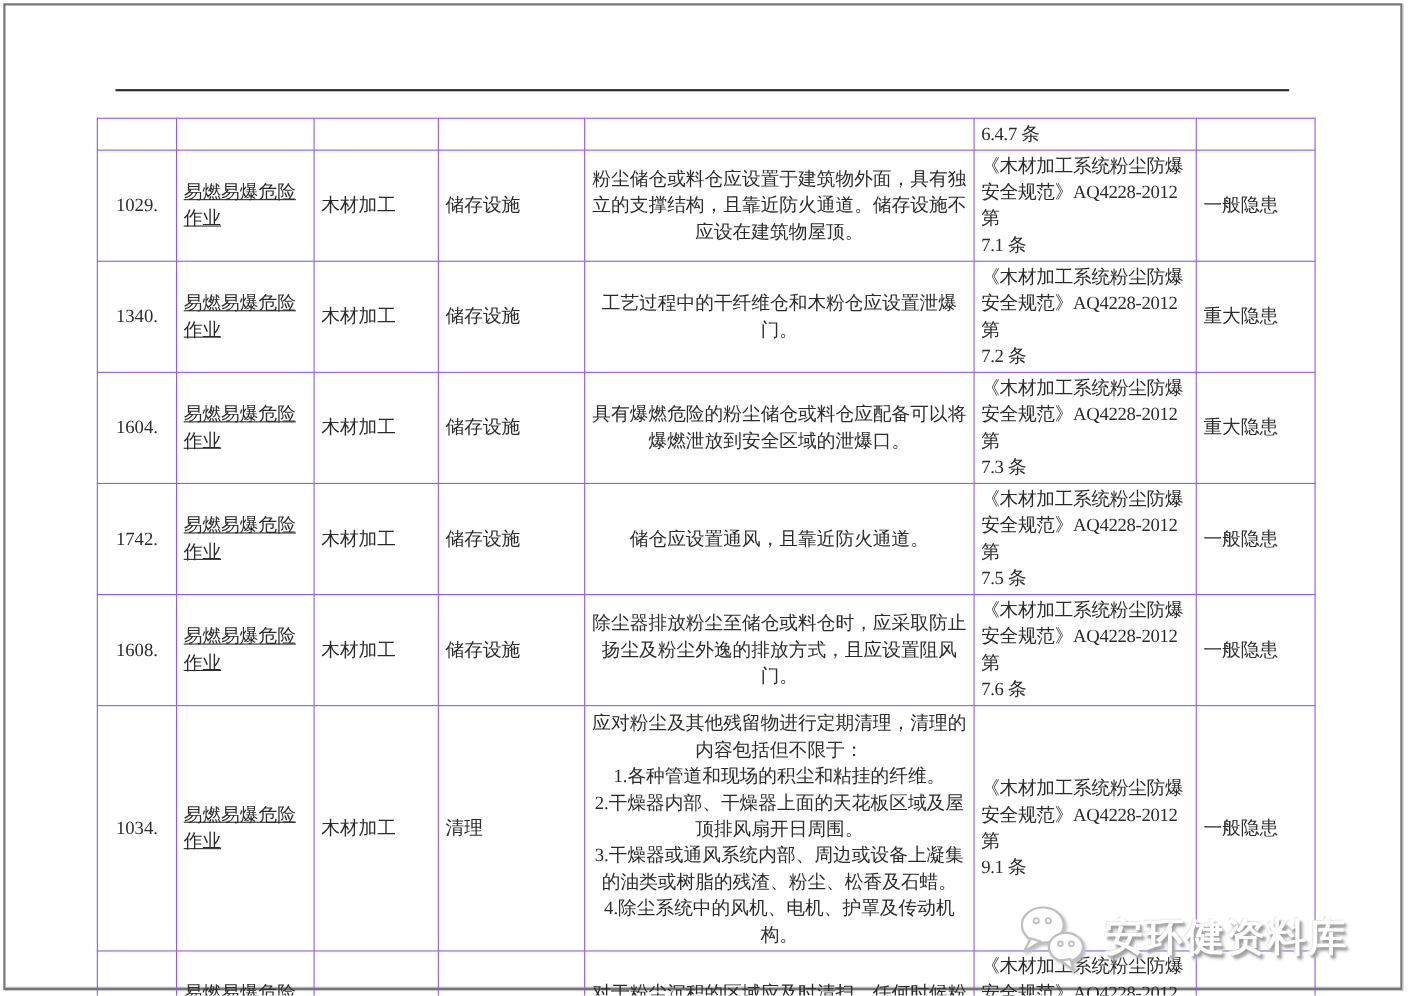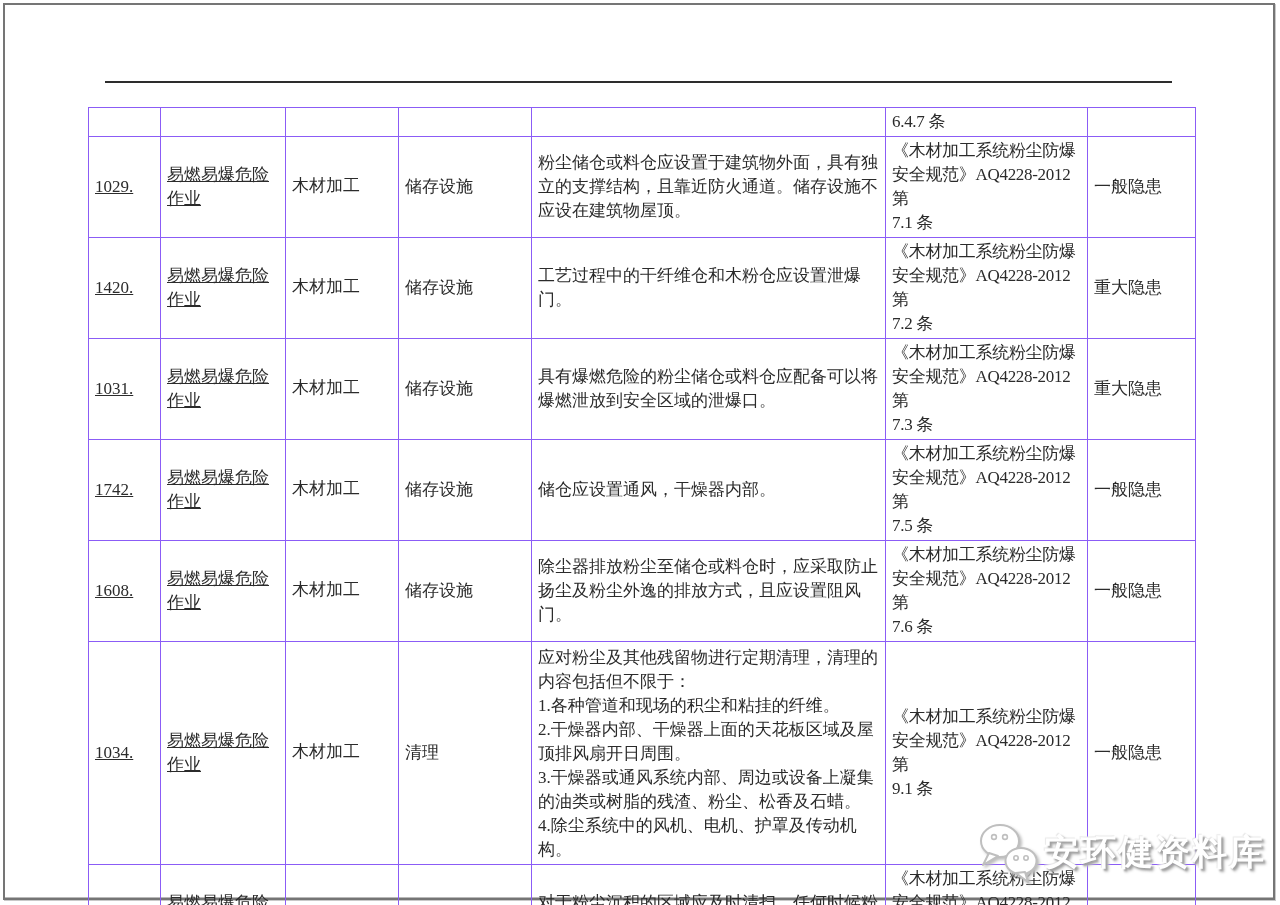--- a/index.html
+++ b/index.html
@@ -22,31 +22,31 @@
   table.checklist td{
     border:1px solid #8b5cf6;
     font-size:17px;line-height:24px;color:#2b2b2b;
     vertical-align:middle;white-space:pre-line;
     overflow:hidden;box-sizing:border-box;
     padding:2px 6px;
   }
   tr.r-partial{height:26px;}
   tr.r-std{height:72px;}
   tr.r-big{height:192px;}
-  td.cell-no{text-align:left;padding:2px 3px;text-decoration:underline;}
+  td.cell-no{text-align:center;padding:2px 3px;}
   td.cell-category{padding-left:13px;padding-right:8px;text-decoration:underline;}
-  td.cell-process{padding-left:10px;font-family:Liberation Mono, monospace;}
+  td.cell-process{padding-left:10px;}
   td.cell-item{padding-left:10px;}
-  td.cell-description{padding-left:6px;padding-right:4px;}
+  td.cell-description{padding-left:6px;padding-right:4px;text-align:center;}
   td.cell-reference{padding-left:8px;padding-right:2px;font-size:16px;letter-spacing:-0.3px;line-height:24px;}
   td.cell-risk{padding-left:9px;}
   tr.r-big td.cell-description{vertical-align:top;padding-top:4px;}
   .watermark{
-    position:absolute;left:976px;top:816px;height:72px;
-    display:flex;align-items:center;gap:4px;justify-content:space-between;
+    position:absolute;left:924px;top:816px;height:72px;
+    display:flex;align-items:center;gap:16px;justify-content:space-between;
   }
   .wm-icon{filter:drop-shadow(2px 2px 1.5px #bdbdbd);}
   .wm-text{
     font-family:"Liberation Sans","DejaVu Sans",sans-serif;
     font-size:35px;font-weight:bold;letter-spacing:2px;color:#ffffff;
     text-shadow:2px 2px 2px #9f9f9f, 3px 3px 3px #c7c7c7, -1px -1px 1px #e8e8e8;
     white-space:nowrap;
   }
 </style>
 </head>
@@ -80,47 +80,47 @@
       <td class="cell-category">易燃易爆危险作业</td>
       <td class="cell-process">木材加工</td>
       <td class="cell-item">储存设施</td>
       <td class="cell-description">粉尘储仓或料仓应设置于建筑物外面，具有独立的支撑结构，且靠近防火通道。储存设施不应设在建筑物屋顶。</td>
       <td class="cell-reference">《木材加工系统粉尘防爆
 安全规范》AQ4228-2012 第
 7.1 条</td>
       <td class="cell-risk">一般隐患</td>
     </tr>
     <tr class="r-std">
-      <td class="cell-no">1420.</td>
+      <td class="cell-no">1340.</td>
       <td class="cell-category">易燃易爆危险作业</td>
       <td class="cell-process">木材加工</td>
       <td class="cell-item">储存设施</td>
       <td class="cell-description">工艺过程中的干纤维仓和木粉仓应设置泄爆门。</td>
       <td class="cell-reference">《木材加工系统粉尘防爆
 安全规范》AQ4228-2012 第
 7.2 条</td>
       <td class="cell-risk">重大隐患</td>
     </tr>
     <tr class="r-std">
-      <td class="cell-no">1031.</td>
+      <td class="cell-no">1604.</td>
       <td class="cell-category">易燃易爆危险作业</td>
       <td class="cell-process">木材加工</td>
       <td class="cell-item">储存设施</td>
       <td class="cell-description">具有爆燃危险的粉尘储仓或料仓应配备可以将爆燃泄放到安全区域的泄爆口。</td>
       <td class="cell-reference">《木材加工系统粉尘防爆
 安全规范》AQ4228-2012 第
 7.3 条</td>
       <td class="cell-risk">重大隐患</td>
     </tr>
     <tr class="r-std">
       <td class="cell-no">1742.</td>
       <td class="cell-category">易燃易爆危险作业</td>
       <td class="cell-process">木材加工</td>
       <td class="cell-item">储存设施</td>
-      <td class="cell-description">储仓应设置通风，干燥器内部。</td>
+      <td class="cell-description">储仓应设置通风，且靠近防火通道。</td>
       <td class="cell-reference">《木材加工系统粉尘防爆
 安全规范》AQ4228-2012 第
 7.5 条</td>
       <td class="cell-risk">一般隐患</td>
     </tr>
     <tr class="r-std">
       <td class="cell-no">1608.</td>
       <td class="cell-category">易燃易爆危险作业</td>
       <td class="cell-process">木材加工</td>
       <td class="cell-item">储存设施</td>

